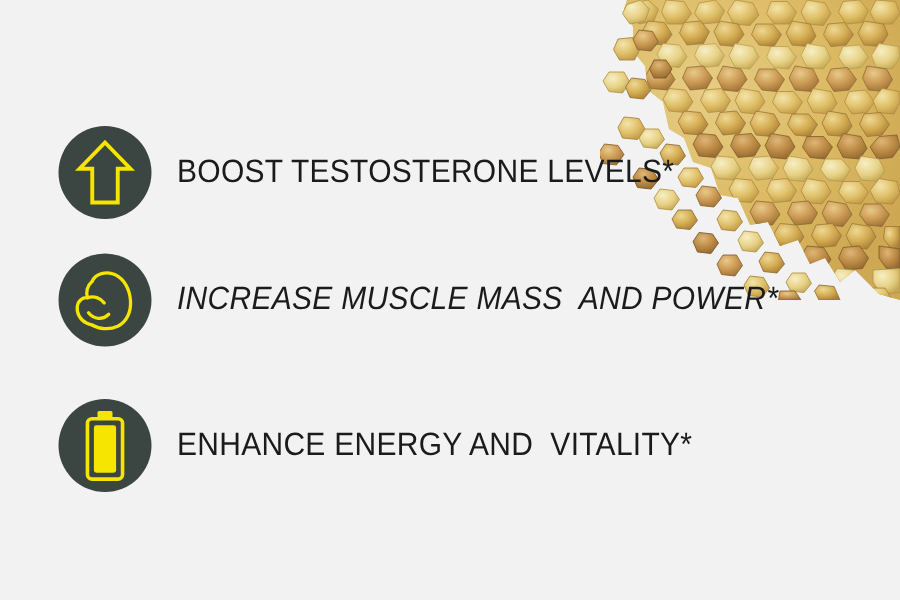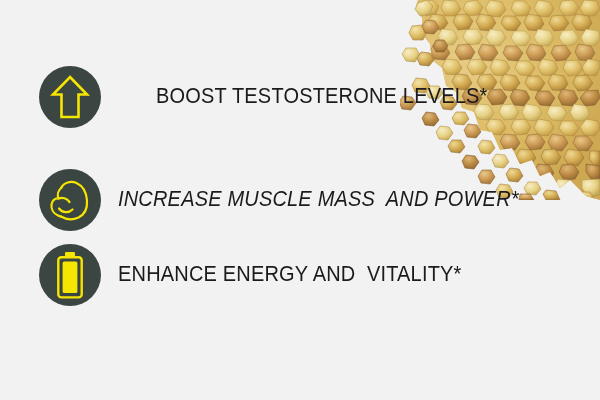--- a/index.html
+++ b/index.html
@@ -34,23 +34,23 @@
 
   
   .benefit-row {
     position:absolute;
     left:0;
     width:600px;
     height:70px;
     display:flex;
     align-items:center;
   }
-  #row-0 { top:62px;gap:38px; }
+  #row-0 { top:80px; }
   #row-1 { top:165px;font-style:italic; }
-  #row-2 { top:240px; }
+  #row-2 { top:262px; }
 
   .icon-badge {
     position:relative;
     flex:0 0 auto;
     width:62px; height:62px;
     margin-left:39px;
     border-radius:50%;
     background:#3b4542;
     display:flex;
     align-items:center;

